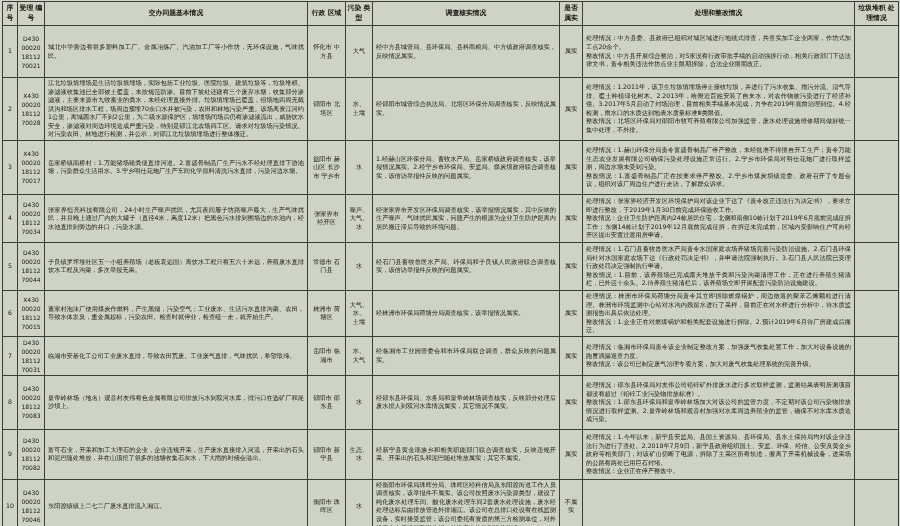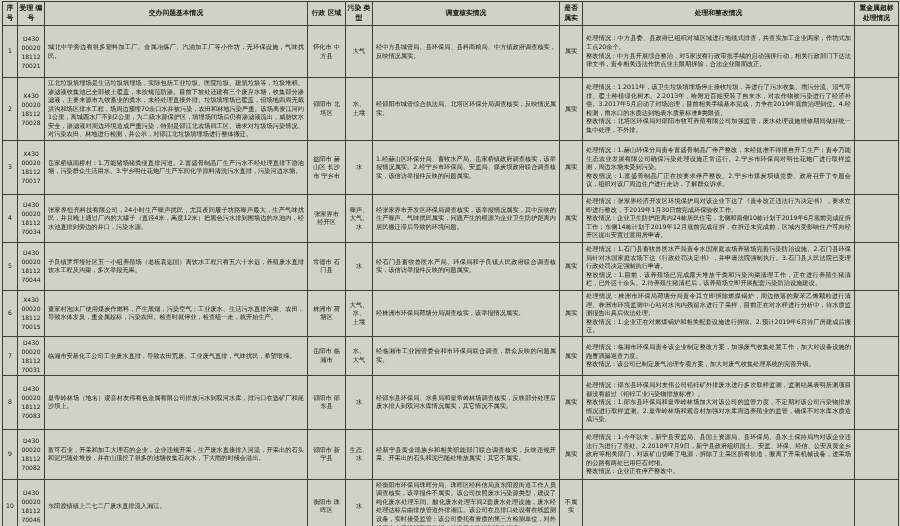--- a/index.html
+++ b/index.html
@@ -67,21 +67,21 @@
     <thead>
       <tr style="height:24px">
         <th>序号</th>
         <th>受理 编号</th>
         <th>交办问题基本情况</th>
         <th>行政 区域</th>
         <th>污染 类型</th>
         <th>调查核实情况</th>
         <th>是否 属实</th>
         <th>处理和整改情况</th>
-        <th>重金属超标 处理情况</th>
+        <th>垃圾堆积 处理情况</th>
       </tr>
     </thead>
     <tbody>
       <tr style="height:52px">
         <td class="c">1</td>
         <td class="idcol">D430 00020 18112 70021</td>
         <td class="t">城北中学旁边有很多塑料加工厂、金属冶炼厂、汽油加工厂等小作坊，无环保设施，气味扰民。</td>
         <td class="c">怀化市 中方县</td>
         <td class="c">大气</td>
         <td class="t">经中方县城管局、县环保局、县科商粮局、中方镇政府调查核实，反映情况属实。</td>

